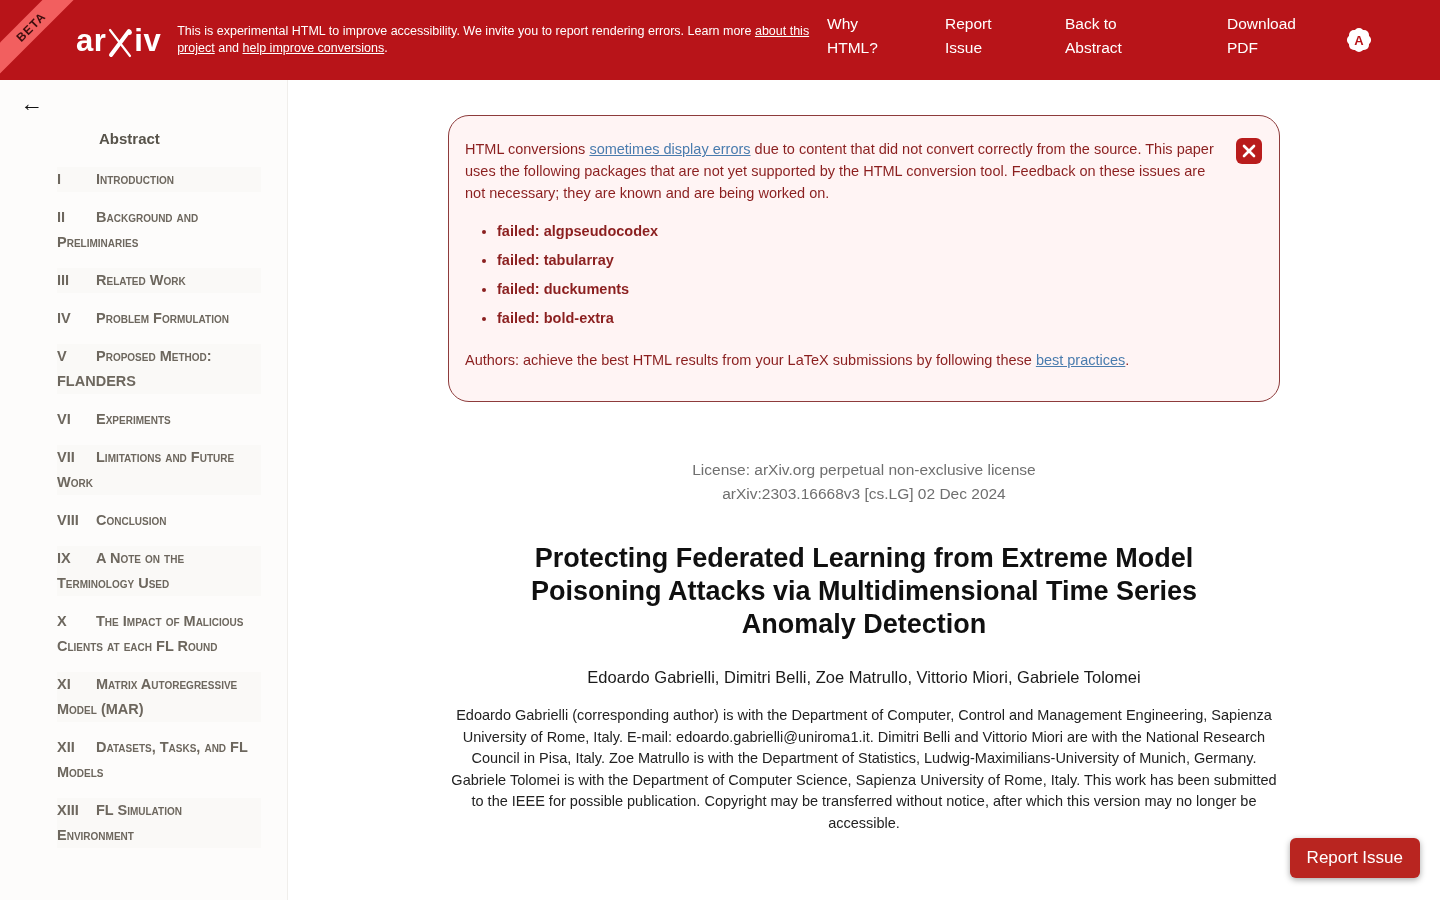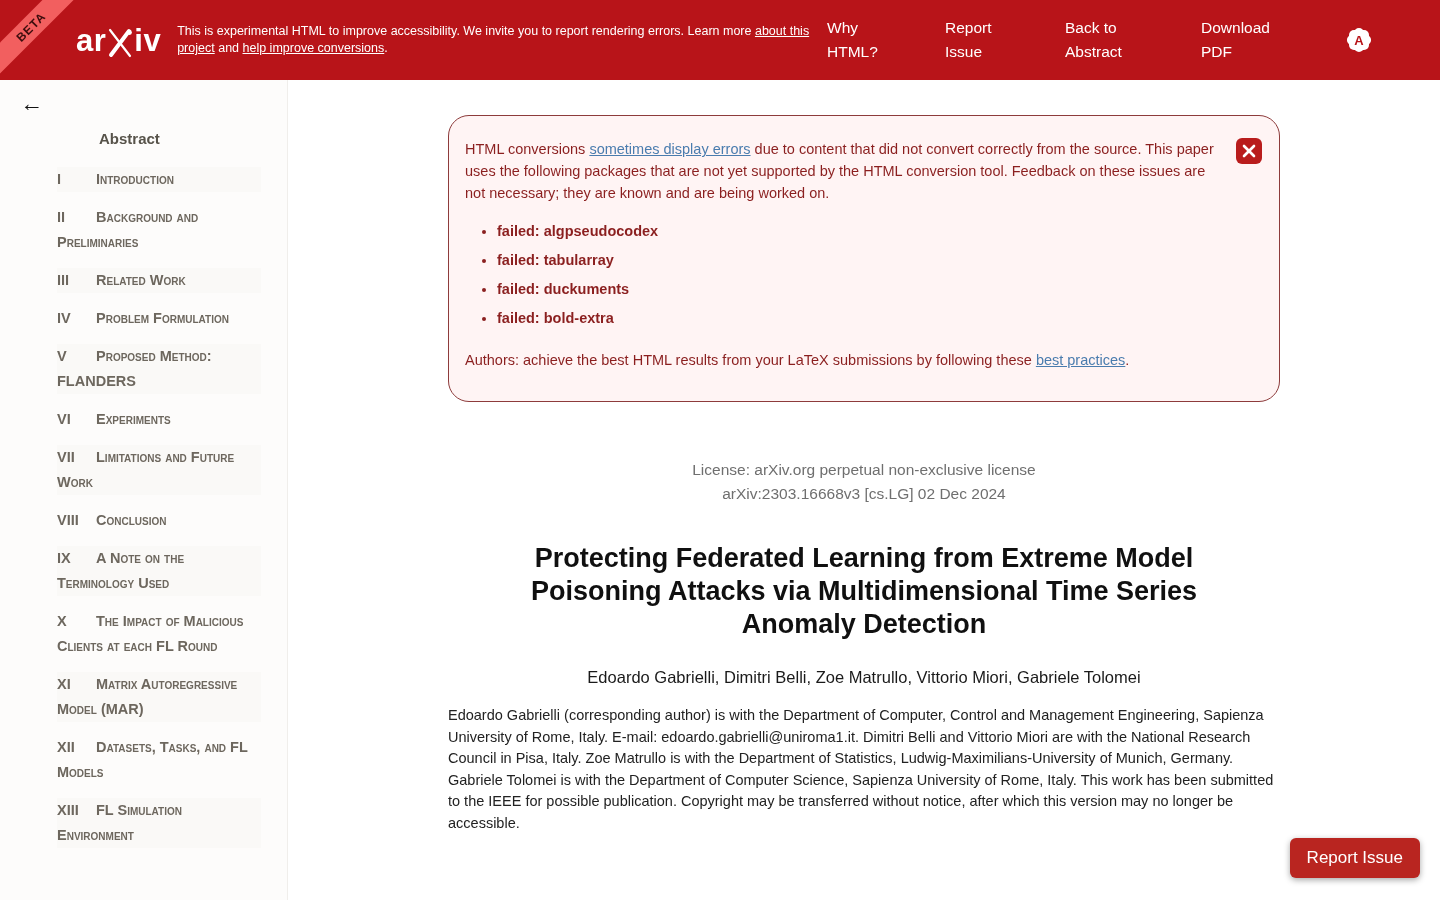--- a/index.html
+++ b/index.html
@@ -13,25 +13,25 @@
     transform:rotate(-45deg); background:#f25f5f; color:#3c0d0d;
     font-size:12px; font-weight:bold; letter-spacing:1px; text-align:center;
     padding:4px 0; }
   .logo { margin-left:76px; display:flex; align-items:flex-end;
     font-size:31px; font-weight:bold; color:#fff; line-height:1;
     letter-spacing:0.5px; }
   .logo .chi { width:26px; height:30px; margin:0 1px; position:relative; top:2px;}
   .banner-text { margin-left:16px; width:655px; font-size:12.5px;
     line-height:17px; color:#fff; }
   .banner-text a { color:#fff; text-decoration:underline; cursor:pointer; }
-  .hnav { position:absolute; left:827px; top:4px; height:60px; display:flex;
-    align-items:flex-end; gap:60px; }
+  .hnav { position:absolute; left:827px; top:12px; height:60px; display:flex;
+    align-items:flex-start; gap:60px; }
   .hnav a { color:#fff; text-decoration:none; font-size:15.5px;
     line-height:24px; cursor:pointer; display:block; }
-  .hnav .w1{width:58px;} .hnav .w2{width:60px;} .hnav .w3{width:76px;} .hnav .w4{width:82px;}
+  .hnav .w1{width:58px;} .hnav .w2{width:60px;} .hnav .w3{width:76px;} .hnav .w4{width:82px;margin-left:26px;}
   .gear { position:absolute; left:1346px; top:27px; width:26px; height:26px;
     cursor:pointer; }
   .gear .sq { position:absolute; inset:3px; background:#fff; border-radius:5px; }
   .gear .sq.r { transform:rotate(45deg); }
   .gear .letter { position:absolute; inset:0; display:flex; align-items:center;
     justify-content:center; color:#b81419; font-size:13px; font-weight:bold; }
 
   
   .layout { display:flex; height:820px; }
   .sidebar { width:288px; min-width:288px; height:100%; background:#fdfcfb;
@@ -64,21 +64,21 @@
 
   .license { margin-top:56px; text-align:center; color:#6f6f6f;
     font-size:15.5px; line-height:24px; }
 
   h1.paper-title { margin-top:36px; text-align:center; font-size:27px;
     line-height:33px; font-weight:700; color:#101010; padding:0 30px; }
 
   .authors { margin-top:27px; text-align:center; font-size:16.5px;
     color:#1a1a1a; }
 
-  .affiliation { margin-top:18px; text-align:left; font-size:14.5px;
+  .affiliation { margin-top:18px; text-align:center; font-size:14.5px;
     line-height:21.5px; color:#222; }
 
   .report-issue { position:fixed; right:20px; bottom:22px; background:#b92520;
     color:#fff; font-size:17px; font-family:"Liberation Sans", sans-serif;
     border:none; border-radius:6px; padding:10px 17px; cursor:pointer;
     box-shadow:0 2px 6px rgba(0,0,0,0.35); }
 </style>
 </head>
 <body>
 

